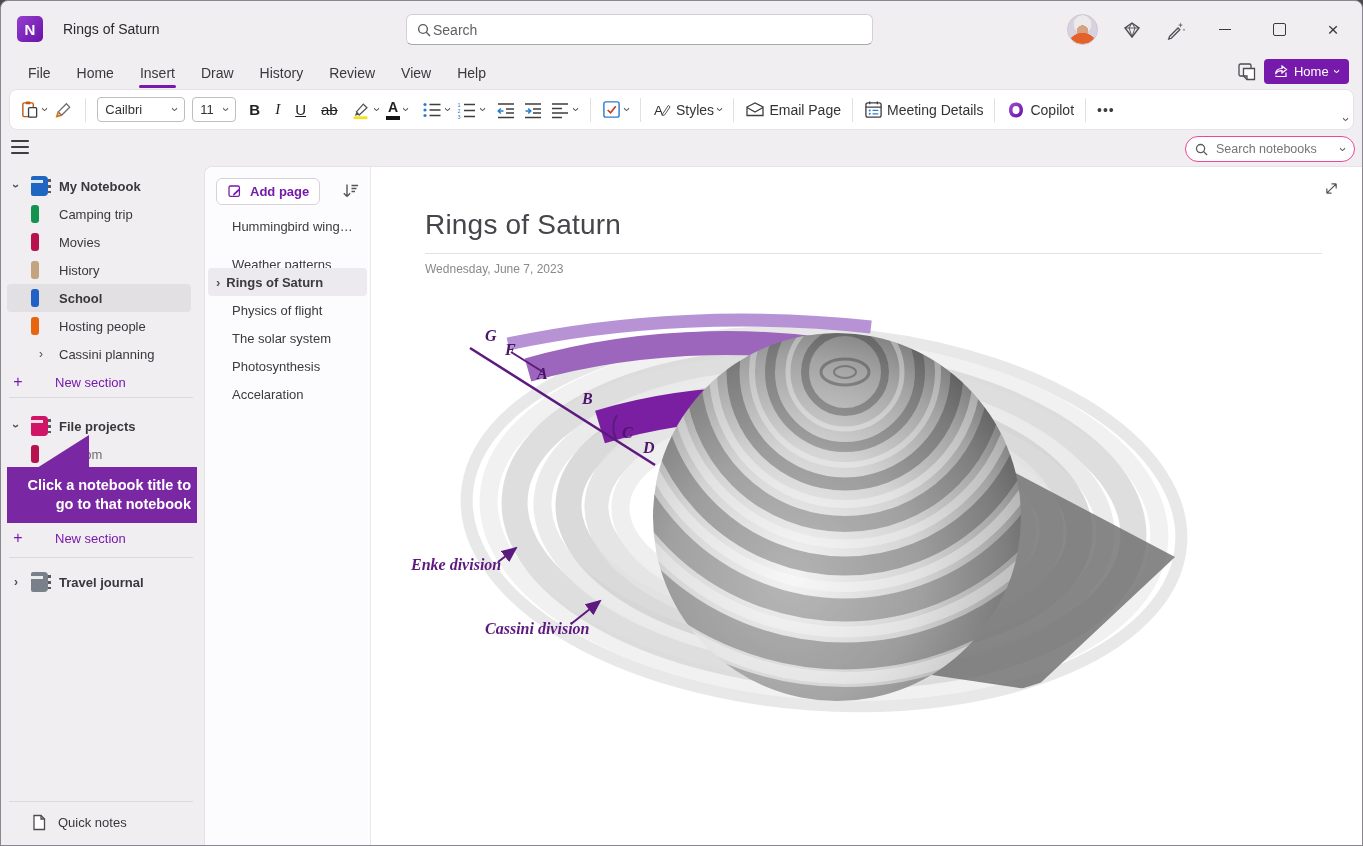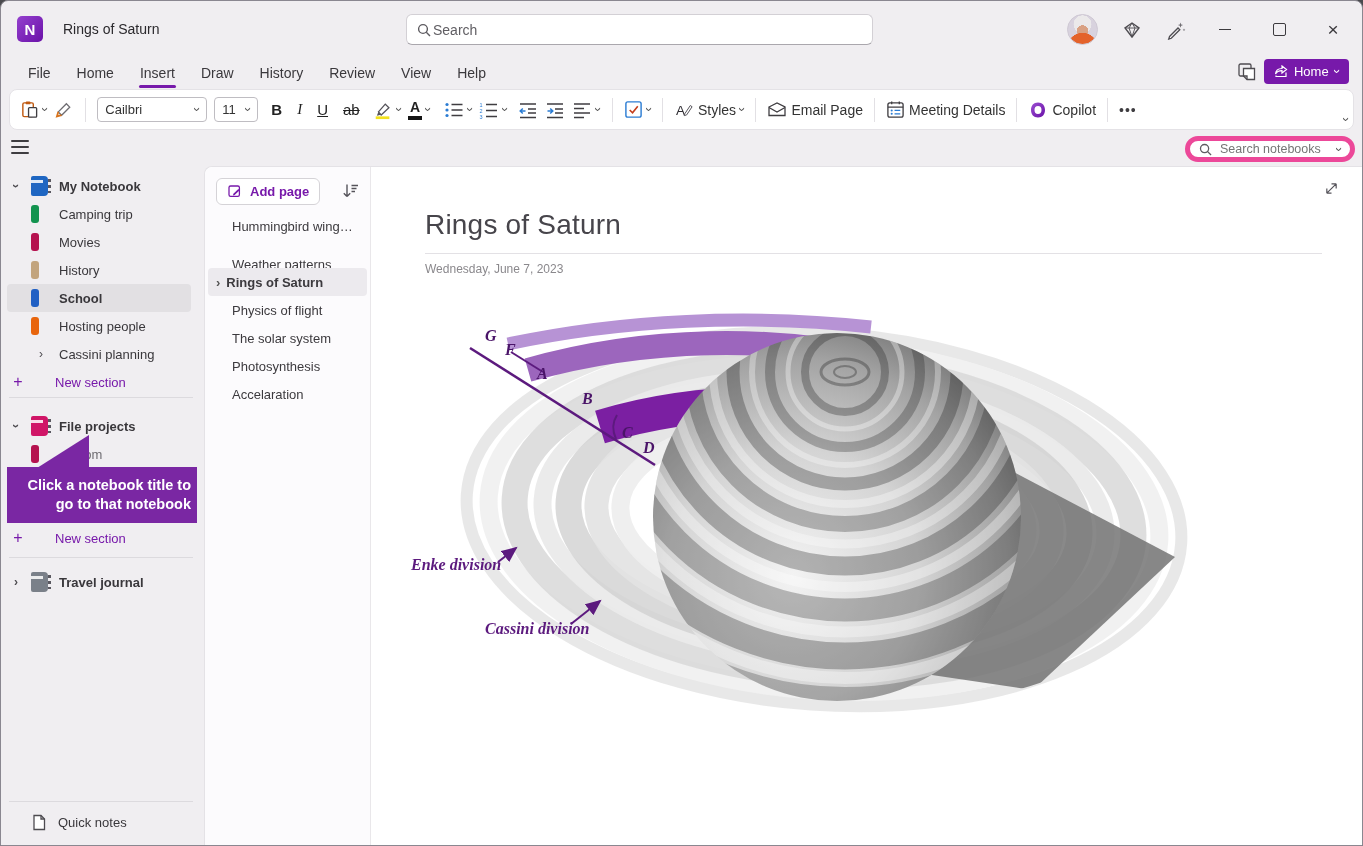--- a/index.html
+++ b/index.html
@@ -49,21 +49,21 @@
   .glyph{font-size:15px;color:#222;}
   .g-bold{font-weight:800;}
   .g-italic{font-style:italic;font-family:"Liberation Serif",serif;}
   .g-under{text-decoration:underline;}
   .g-strike{text-decoration:line-through;}
   .fontcolor{font-weight:700;font-size:14px;color:#222;border-bottom:4px solid #141414;line-height:1.15;padding:0 2px;}
   .ribbon-collapse{position:absolute;right:14px;top:112px;color:#555;}
   
   .hamburger{position:absolute;left:10px;top:139px;width:18px;height:14px;display:flex;flex-direction:column;justify-content:space-between;}
   .hamburger div{height:2px;background:#3f3d41;border-radius:1px;}
-  .nb-search{position:absolute;right:7px;top:135px;width:170px;height:26px;background:#fff;border:5px solid #ec4899;
+  .nb-search{position:absolute;right:7px;top:135px;width:170px;height:26px;background:#fff;border:1px solid #ec4899;
       border-radius:13px;display:flex;align-items:center;padding:0 9px;box-sizing:border-box;gap:6px;}
   .nb-search input{border:none;outline:none;flex:1;font-size:12.5px;color:#4f4d52;background:transparent;min-width:0;font-family:inherit;}
   
   .sidebar{position:absolute;left:0;top:130px;width:203px;bottom:0;}
   .srow{position:absolute;left:0;width:196px;height:28px;display:flex;align-items:center;font-size:13px;color:#39373b;}
   .srow .lbl{margin-left:0;}
   .chv{width:30px;text-align:center;color:#4f4d52;font-size:12px;flex:none;}
   .nbicon{width:17px;height:20px;border-radius:2px 4px 4px 2px;margin-right:11px;flex:none;position:relative;}
   .nbicon::before{content:"";position:absolute;left:0;top:4px;width:70%;height:3px;background:rgba(255,255,255,.85);}
   .nbicon::after{content:"";position:absolute;right:-3px;top:3px;bottom:3px;width:3px;
@@ -170,21 +170,21 @@
         </svg>
       <span class="chev">›</span>
     </span>
     <span class="rbtn">
       <svg width="20" height="19" viewBox="0 0 20 20">
           <path d="M4 12.5 L12.5 4 l3.5 3.5 -8.5 8.5 z" fill="#fff" stroke="#6f6d72" stroke-width="1.4"></path>
           <path d="M4 12.5 l-1.5 4.8 4.9 -1.4" fill="none" stroke="#d8731c" stroke-width="1.8"></path>
         </svg>
     </span>
     <span class="vdiv"></span>
-    <span class="selbox" style="width:110px">
+    <span class="selbox" style="width:88px">
       <span>Cailbri</span>
         <span class="chev">›</span>
     </span>
     <span class="selbox" style="width:44px">
       <span>11</span>
         <span class="chev">›</span>
     </span>
     <span class="rbtn glyph g-bold" style="margin-left:6px">B</span>
     <span class="rbtn glyph g-italic" style="margin-left:8px">I</span>
     <span class="rbtn glyph g-under" style="margin-left:8px">U</span>

